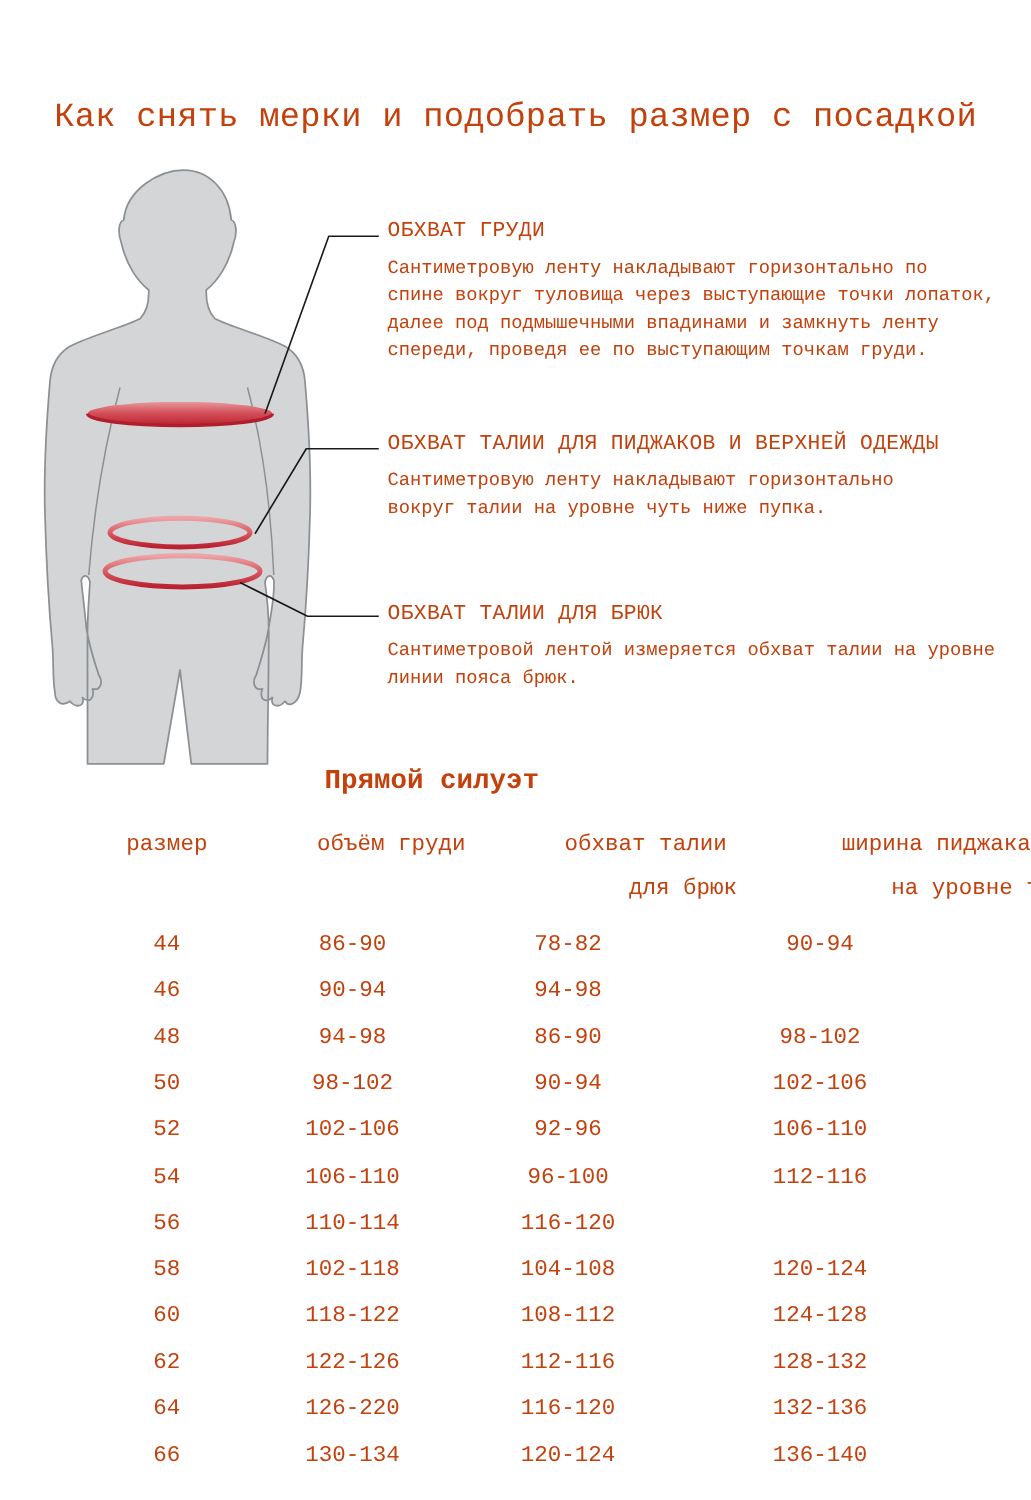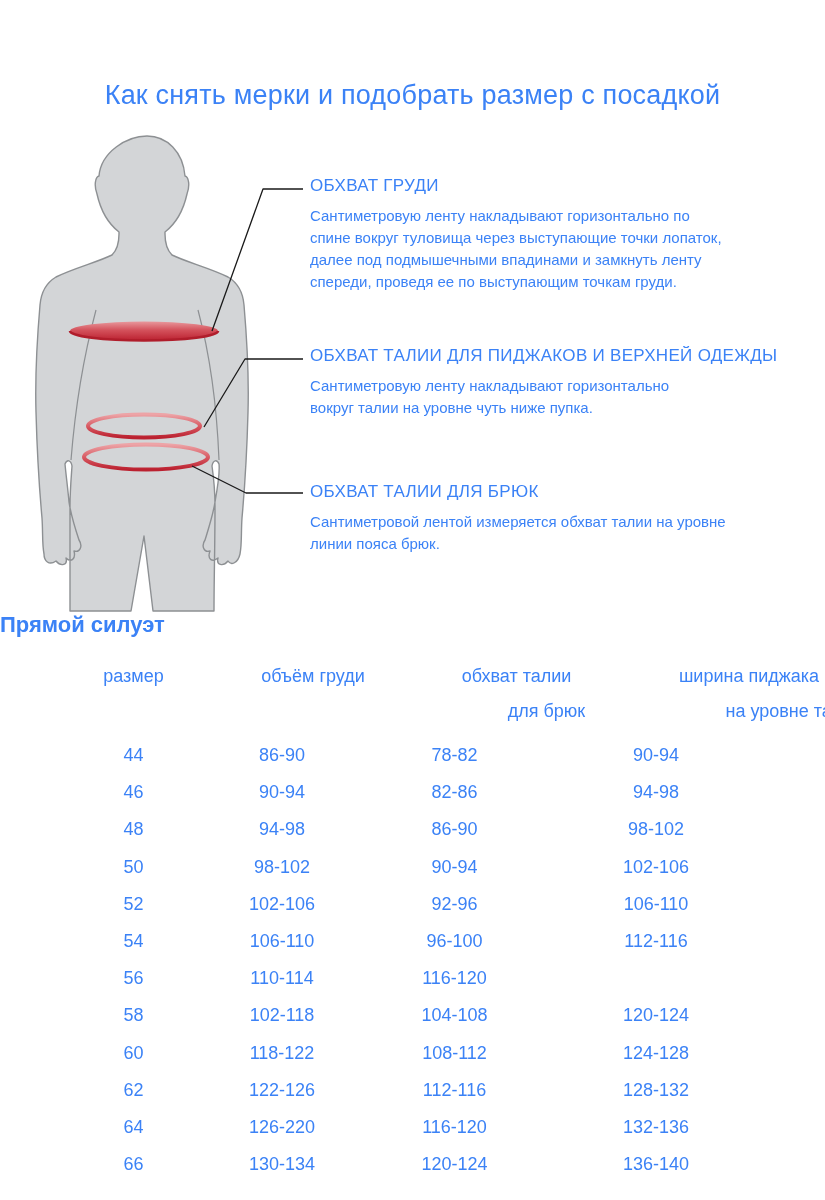--- a/index.html
+++ b/index.html
@@ -1,27 +1,27 @@
 <!DOCTYPE html>
 <html><head>
 <meta charset="utf-8">
 <style>
   html,body{margin:0;padding:0;background:#fff;}
   .page{position:relative;width:825px;height:1200px;background:#ffffff;overflow:hidden;
-        font-family:Liberation Sans, sans-serif;color:#3b82f6;}
+        font-family:Liberation Mono, monospace;color:#c2410c;}
   .page-title{position:absolute;top:80px;left:0;width:825px;text-align:center;
         font-size:27px;font-weight:400;letter-spacing:0.2px;}
   .fig{position:absolute;left:0;top:130px;width:310px;height:492px;}
   .sec{position:absolute;left:310px;width:515px;}
   .sec-heading{font-size:17px;font-weight:400;letter-spacing:0.3px;white-space:nowrap;}
   .sec-body{font-size:15px;line-height:22px;margin-top:9px;white-space:pre-line;}
   .sec1{top:176px;}
   .sec2{top:346px;}
   .sec3{top:482px;}
-  .table-title{position:absolute;top:612px;left:0;width:691px;text-align:left;
+  .table-title{position:absolute;top:612px;left:0;width:691px;text-align:center;
         font-size:22px;font-weight:700;}
   .tgrid{position:absolute;left:60px;width:700px;display:grid;
         grid-template-columns:147px 150px 195px 208px;font-size:18px;}
   .tgrid div{text-align:center;}
   .thead1{top:666px;gap:31px;}
   .thead2{top:701px;gap:46px;}
   .rows{position:absolute;left:60px;top:737px;width:700px;}
   .tr{display:grid;grid-template-columns:147px 150px 195px 208px;height:37.2px;
         align-items:center;font-size:18px;}
   .tr span{text-align:center;}
@@ -141,21 +141,20 @@
   <div class="rows">
     <div class="tr">
         <span>44</span>
         <span>86-90</span>
         <span>78-82</span>
         <span>90-94</span>
       </div>
     <div class="tr">
         <span>46</span>
         <span>90-94</span>
-        <span>82-86</span>
         <span>94-98</span>
       </div>
     <div class="tr">
         <span>48</span>
         <span>94-98</span>
         <span>86-90</span>
         <span>98-102</span>
       </div>
     <div class="tr">
         <span>50</span>

